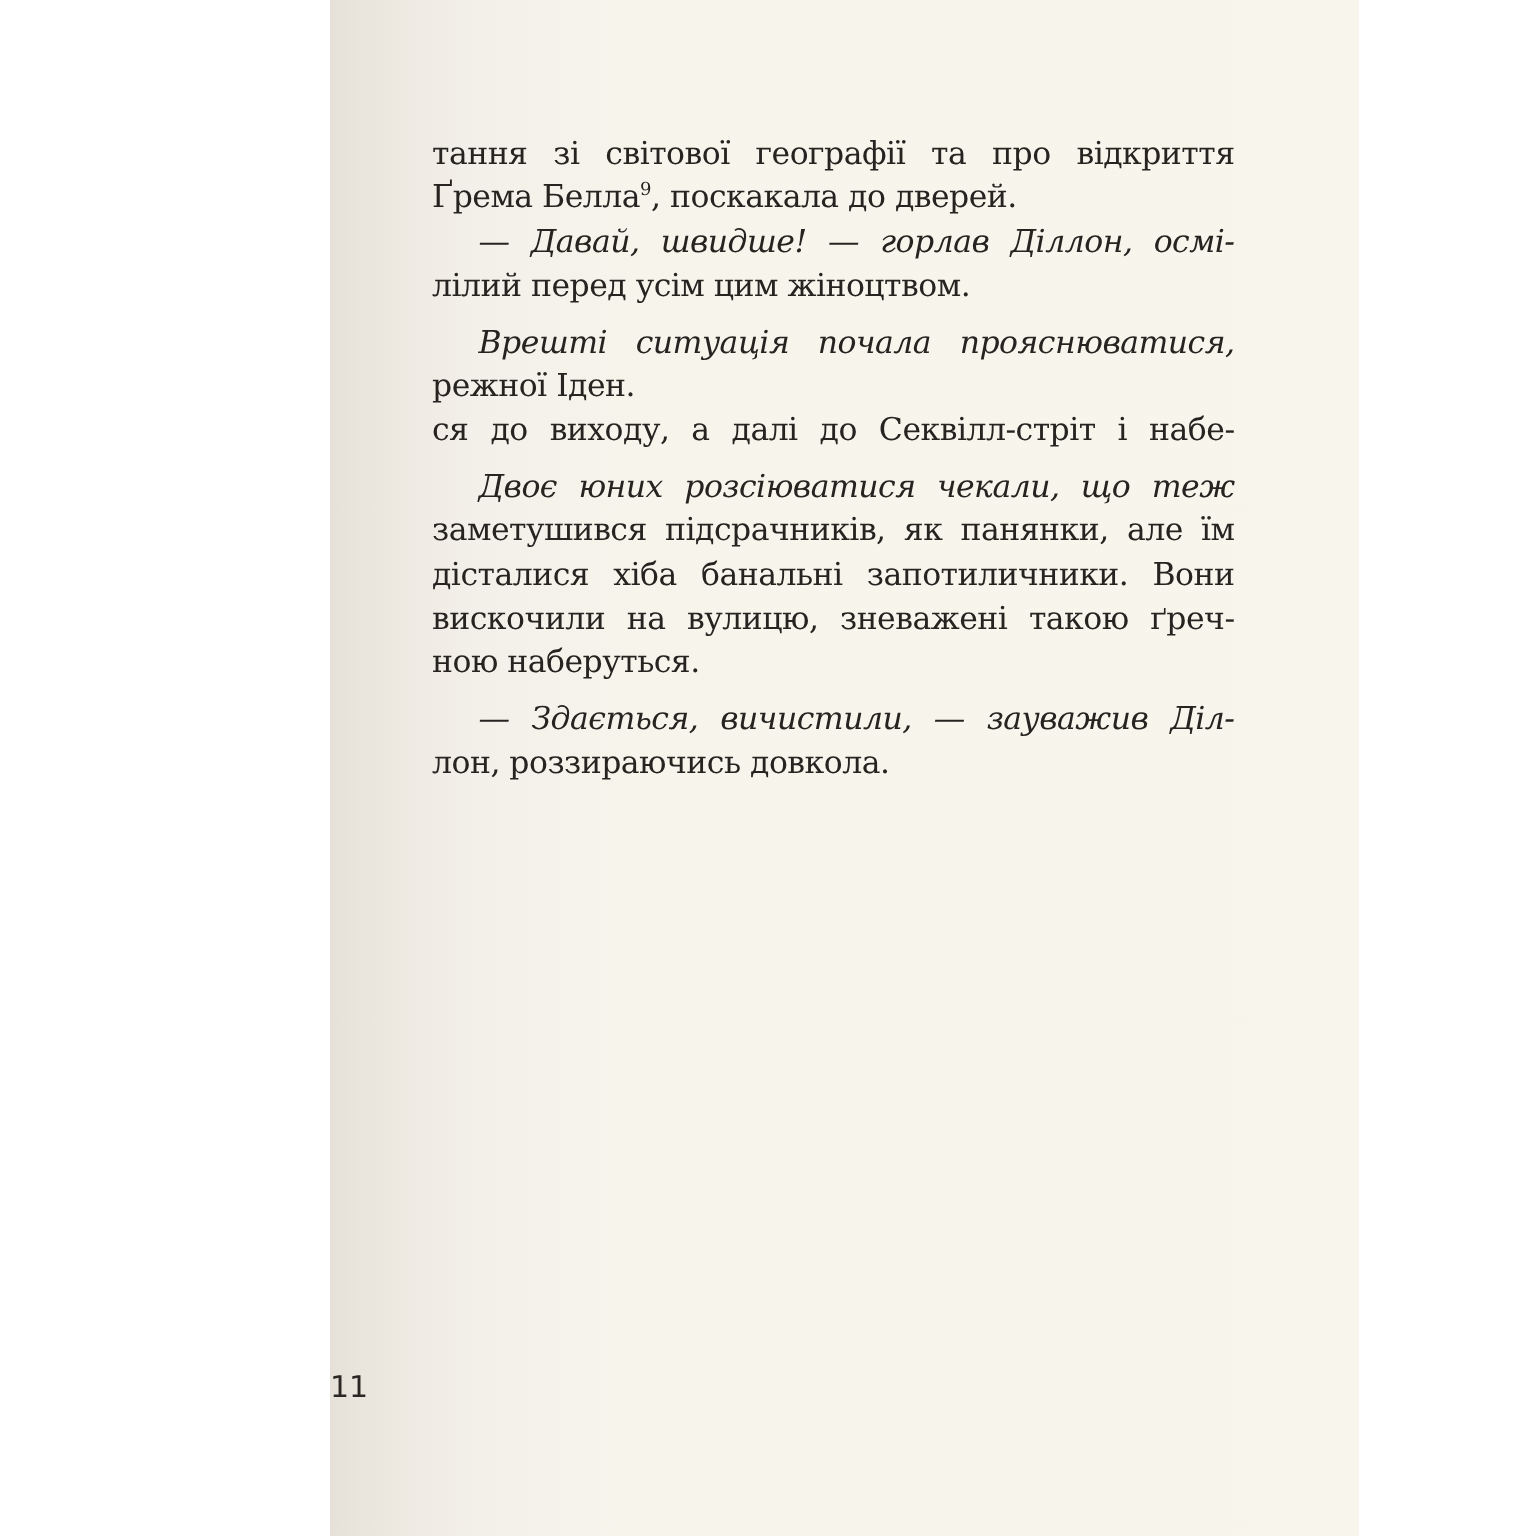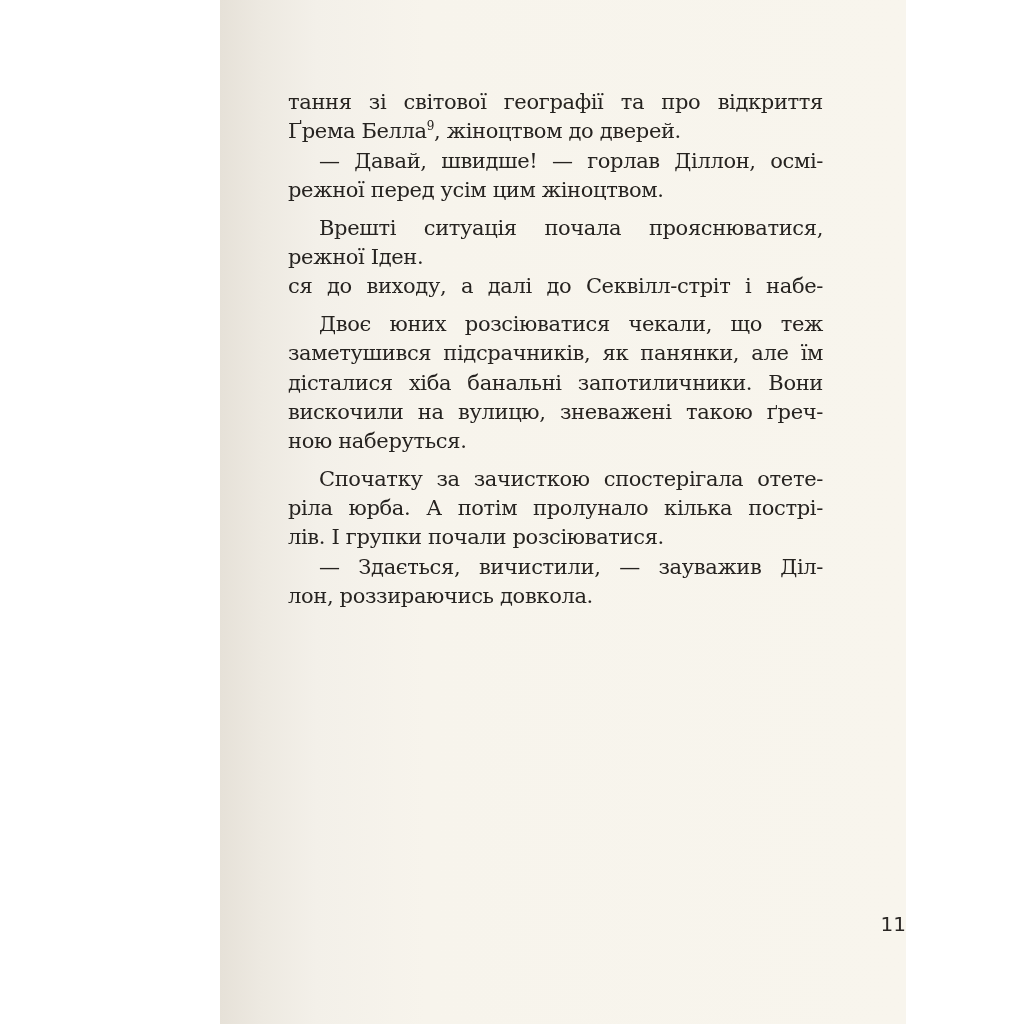--- a/index.html
+++ b/index.html
@@ -9,66 +9,61 @@
     background: linear-gradient(90deg, #e6e1d8 0%, #ede9e1 6%, #f3f0e9 14%, #f7f4ec 30%, #f8f5ed 100%);
     margin-left: 48px;
   }
   .text {
     position:absolute; left:68px; top:88px; width:535px;
     font-family: "DejaVu Serif", serif;
     font-size:21px; color:#262320; letter-spacing:-0.35px;
   }
   .line { height:29.4px; line-height:29.4px; white-space:nowrap; }
   .justify { text-align:justify; text-align-last:justify; }
-  .indent { padding-left:31px; }
+  .indent { padding-left:31px;font-style:italic; }
   .pgap { height:8px; }
   sup { font-size:12px; line-height:0; vertical-align:super; }
   .pagenum {
-    position:absolute; left:0; width:100%; top:912px; text-align:right;
+    position:absolute; left:0; width:100%; top:912px; text-align:left;
     font-family:"DejaVu Sans", sans-serif; font-size:20px; color:#2a2724;
   }
 </style>
 </head>
 <body>
 
 <div class="page">
   <div class="text">
 
     <div>
       <div class="line justify">тання зі світової географії та про відкриття</div>
-      <div class="line"><span>Ґрема Белла</span><sup>9</sup><span>, жіноцтвом до дверей.</span></div>
+      <div class="line"><span>Ґрема Белла</span><sup>9</sup><span>, поскакала до дверей.</span></div>
     </div>
 
     <div>
       <div class="line justify indent">— Давай, швидше! — горлав Діллон, осмі-</div>
-      <div class="line">режної перед усім цим жіноцтвом.</div>
+      <div class="line">лілий перед усім цим жіноцтвом.</div>
     </div>
     <div class="pgap"></div>
 
     <div>
       <div class="line justify indent">Врешті ситуація почала прояснюватися,</div>
       <div class="line">режної Іден.</div>
       <div class="line justify">ся до виходу, а далі до Секвілл-стріт і набе-</div>
     </div>
     <div class="pgap"></div>
 
     <div>
       <div class="line justify indent">Двоє юних розсіюватися чекали, що теж</div>
       <div class="line justify">заметушився підсрачників, як панянки, але їм</div>
       <div class="line justify">дісталися хіба банальні запотиличники. Вони</div>
       <div class="line justify">вискочили на вулицю, зневажені такою ґреч-</div>
       <div class="line">ною наберуться.</div>
     </div>
     <div class="pgap"></div>
 
-    <div>
-      <div class="line justify indent">Спочатку за зачисткою спостерігала отете-</div>
-      <div class="line justify">ріла юрба. А потім пролунало кілька пострі-</div>
-      <div class="line">лів. І групки почали розсіюватися.</div>
-    </div>
 
     <div>
       <div class="line justify indent">— Здається, вичистили, — зауважив Діл-</div>
       <div class="line">лон, роззираючись довкола.</div>
     </div>
     <div class="pgap"></div>
 
 
   </div>
   <div class="pagenum">11</div>

